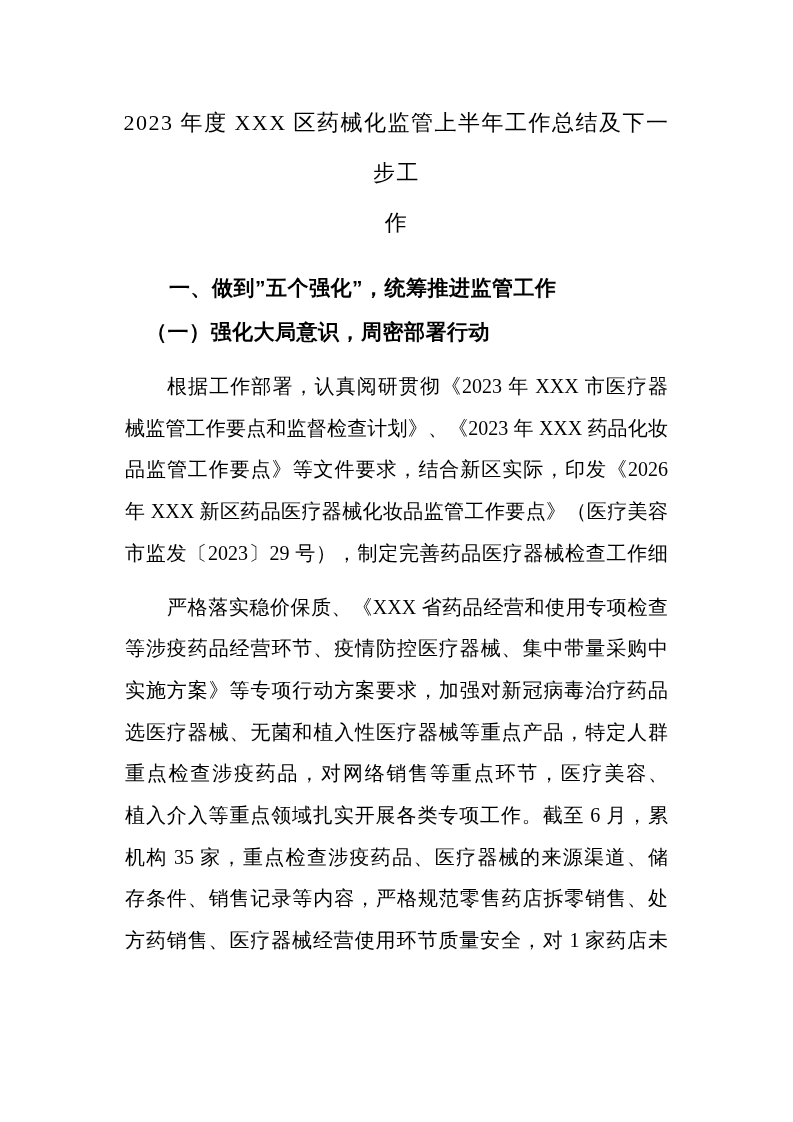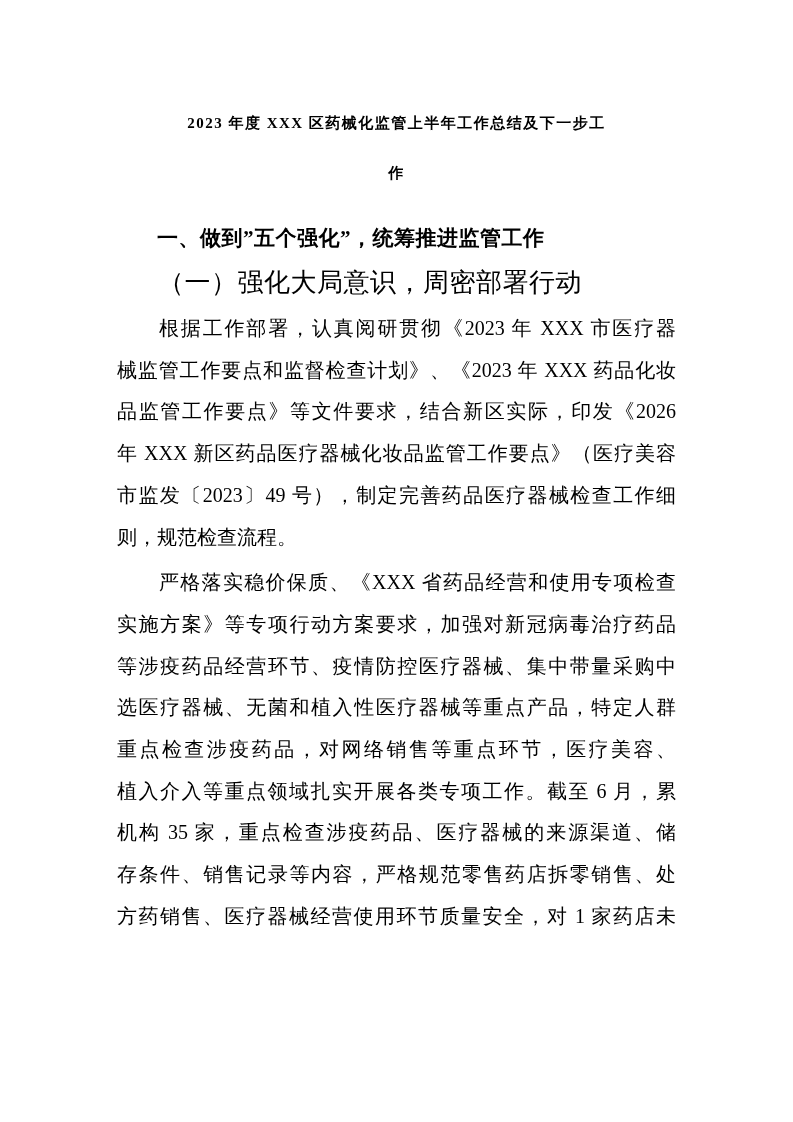--- a/index.html
+++ b/index.html
@@ -14,43 +14,43 @@
     margin: 0 auto;
     box-sizing: border-box;
     padding: 98px 113px 0 113px;
     background: #ffffff;
     color: #000000;
     font-family: "Liberation Serif", "DejaVu Serif", serif;
     overflow: hidden;
   }
   .doc-title {
     text-align: center;
-    font-size: 15px;
+    font-size: 22px;
     line-height: 50px;
     letter-spacing: 1.5px;
-    font-weight: 700;
+    font-weight: 400;
   }
   .heading-l1 {
     margin-top: 18px;
-    margin-left: 44px;
-    font-family: Liberation Serif, serif;
+    margin-left: 56px;
+    font-family: Liberation Sans, sans-serif;
     font-weight: bold;
     font-size: 21px;
     line-height: 44px;
     letter-spacing: 0.5px;
   }
   .heading-l2 {
-    margin-left: 45px;
+    margin-left: 33px;
     font-family: "Liberation Sans", "DejaVu Sans", sans-serif;
-    font-weight: normal;
-    font-size: 26px;
+    font-weight: bold;
+    font-size: 21px;
     line-height: 44px;
     letter-spacing: 0.5px;
   }
-  .para { margin: 4px; }
+  .para { margin: 12px; }
   .bline {
     font-size: 20px;
     line-height: 41.7px;
     text-align: justify;
     text-align-last: justify;
   }
   .bline.indent { text-indent: 42px; }
   .bline.plain { text-align: left; text-align-last: auto; }
 </style>
 </head>
@@ -65,29 +65,28 @@
 
   <div class="heading-l1">一、做到”五个强化”，统筹推进监管工作</div>
 
   <div class="heading-l2">（一）强化大局意识，周密部署行动</div>
 
   <div class="para">
     <div class="bline indent">根据工作部署，认真阅研贯彻《2023 年 XXX 市医疗器</div>
     <div class="bline">械监管工作要点和监督检查计划》、《2023 年 XXX 药品化妆</div>
     <div class="bline">品监管工作要点》等文件要求，结合新区实际，印发《2026</div>
     <div class="bline">年 XXX 新区药品医疗器械化妆品监管工作要点》（医疗美容</div>
-    <div class="bline">市监发〔2023〕49 号），制定完善药品医疗器械检查工作细</div>
-    <div class="bline plain">则，规范检查流程。</div>
+    <div class="bline">市监发〔2023〕29 号），制定完善药品医疗器械检查工作细</div>
   </div>
 
 
   <div class="para">
     <div class="bline indent">严格落实稳价保质、《XXX 省药品经营和使用专项检查</div>
+    <div class="bline">等涉疫药品经营环节、疫情防控医疗器械、集中带量采购中</div>
     <div class="bline">实施方案》等专项行动方案要求，加强对新冠病毒治疗药品</div>
-    <div class="bline">等涉疫药品经营环节、疫情防控医疗器械、集中带量采购中</div>
     <div class="bline">选医疗器械、无菌和植入性医疗器械等重点产品，特定人群</div>
     <div class="bline">重点检查涉疫药品，对网络销售等重点环节，医疗美容、</div>
     <div class="bline">植入介入等重点领域扎实开展各类专项工作。截至 6 月，累</div>
     <div class="bline">机构 35 家，重点检查涉疫药品、医疗器械的来源渠道、储</div>
     <div class="bline">存条件、销售记录等内容，严格规范零售药店拆零销售、处</div>
     <div class="bline">方药销售、医疗器械经营使用环节质量安全，对 1 家药店未</div>
   </div>
 
 </div>
 

